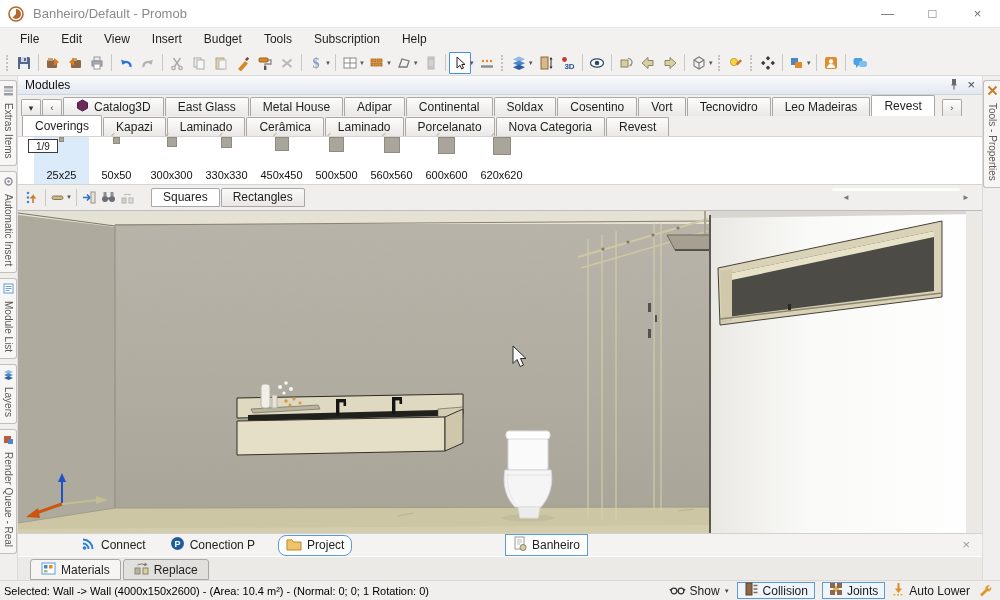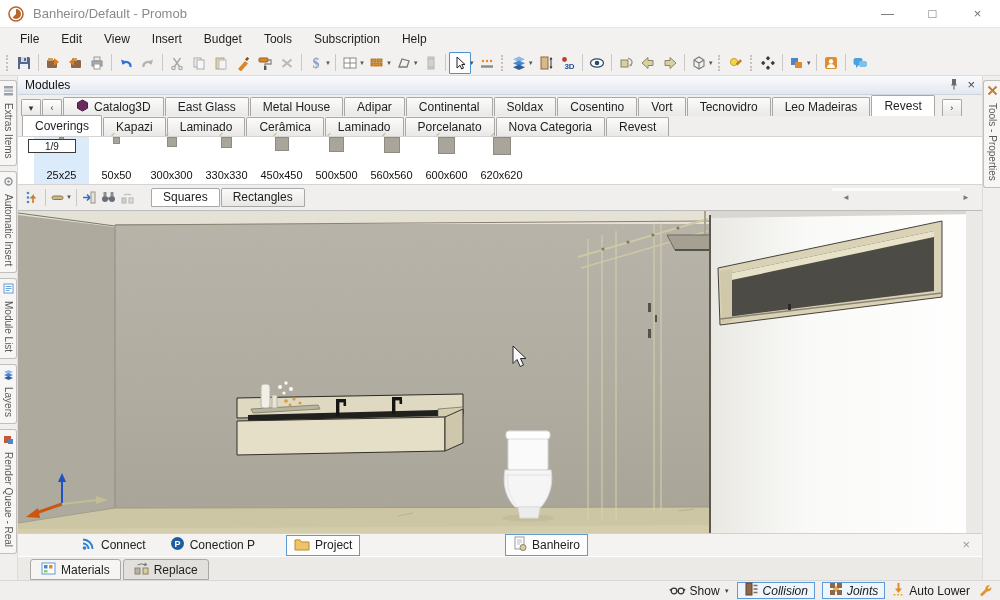--- a/index.html
+++ b/index.html
@@ -43,21 +43,21 @@
   .nav-btn { width:20px; height:17px; border:1px solid #a9a8a6; border-bottom:none; border-radius:2px 2px 0 0; background:linear-gradient(#fefefe,#e7e6e4); display:flex; align-items:center; justify-content:center; font-size:9px; color:#333; }
   .tab { display:inline-flex; align-items:center; gap:5px; padding:0 12px; height:19px; border:1px solid #a9a8a6; border-bottom:none; border-radius:2px 2px 0 0; background:linear-gradient(#fcfcfc,#e9e8e6); font-size:12px; color:#1f1f1f; white-space:nowrap; }
   .tab.active { background:#fff; height:21px; position:relative; z-index:2; }
   .cat2-row { height:21px; display:flex; align-items:flex-end; padding-left:4px; gap:1px; border-bottom:1px solid #d5d4d2; }
   .tiles { height:48px; background:#fff; border-bottom:1px solid #d5d4d2; position:relative; display:flex; padding-left:16px; }
   .tile { width:55px; display:flex; flex-direction:column; align-items:center; justify-content:space-between; padding-bottom:3px; gap:3px; }
   .tile.selected { background:#dcebf9; }
   .sq { background:#a9a59b; border:1px solid #8f8b82; position:relative; }
   .sq::before { content:""; position:absolute; left:-3px; top:-4px; width:4px; height:1px; background:#c8b97a; transform:rotate(-45deg); }
   .tile .lbl { font-size:11px; color:#111; }
-  .page-ind { position:absolute; left:10px; top:2px; border:1px solid #3a3a3a; background:#fff; font-size:10px; padding:0 16px; height:14px; line-height:13px; z-index:3; }
+  .page-ind { position:absolute; left:10px; top:2px; border:1px solid #3a3a3a; background:#fff; font-size:10px; padding:0 7px; height:14px; line-height:13px; z-index:3; }
   .shape-row { height:24px; background:#f0efed; display:flex; align-items:center; padding-left:5px; position:relative; }
   .mini-icon { width:19px; height:19px; display:flex; align-items:center; justify-content:center; }
   .shape-tab { height:19px; border:1px solid #a9a8a6; border-radius:2px 2px 0 0; background:linear-gradient(#fafafa,#e8e7e5); padding:0 11px; font-size:12px; display:flex; align-items:center; margin-left:1px; }
   .shape-tab.active { background:#fff; }
   .hscroll-track { position:absolute; right:22px; top:3px; width:128px; height:3px; background:#fbfbfa; border-radius:2px; }
   .hscroll-left { position:absolute; right:132px; top:8px; font-size:8px; color:#7d7c7a; }
   .hscroll-right { position:absolute; right:12px; top:8px; font-size:8px; color:#7d7c7a; }
 
   
   .viewport { position:absolute; left:18px; top:210px; width:964px; height:323px; background:#d8d6cf; border-top:1px solid #bcbbb9; }
@@ -71,21 +71,21 @@
 
   
   .mat-tabs { position:absolute; left:18px; top:556px; width:964px; height:24px; background:#eceae7; border-top:1px solid #fff; display:flex; align-items:flex-start; padding-left:12px; gap:2px; }
   .mat-tab { margin-top:2px; height:21px; border:1px solid #a9a8a6; border-radius:3px 3px 0 0; display:flex; align-items:center; gap:5px; padding:0 10px; font-size:12px; background:#e2e0dd; }
   .mat-tab.active { background:#f6f5f3; }
 
   
   .statusbar { position:absolute; left:0; top:580px; width:1000px; height:20px; background:#f0efed; border-top:1px solid #d8d7d5; display:flex; align-items:center; padding-left:4px; font-size:11px; color:#000; }
   .sb-right { margin-left:auto; display:flex; align-items:center; gap:7px; margin-right:8px; }
   .sb-item { display:flex; align-items:center; gap:4px; font-size:12px; color:#1a1a1a; }
-  .sb-boxed { border:1px solid #5e9bd4; background:#eef5fc; padding:0 6px; height:17px;font-style:italic; }
+  .sb-boxed { border:1px solid #5e9bd4; background:#eef5fc; padding:0 6px; height:17px; }
   .sb-dd { font-size:6px; color:#444; }
 </style>
 </head>
 <body>
 
 <div class="app">
 
   <div class="titlebar">
     <span class="logo">
       <svg width="16" height="16">
@@ -678,21 +678,21 @@
           </svg></span>
       <span>Connect</span>
     </div>
     <div class="doc-item" style="margin-left:10px;">
       <span><svg width="15" height="15">
             <circle cx="7.5" cy="7.5" r="6.5" fill="#1d5c9e"></circle>
             <text x="7.5" y="11" font-size="9" fill="#fff" text-anchor="middle" font-weight="bold">P</text>
           </svg></span>
       <span>Conection P</span>
     </div>
-    <div class="doc-item boxed" style="margin-left:24px;">
+    <div class="doc-item boxed" style="margin-left:16px;border-radius:8px;">
       <span><svg width="16" height="14">
             <path d="M1 3h5l1.5 2H15v8H1z" fill="#f0c36a" stroke="#b98a2a"></path>
             <rect x="2" y="2" width="4" height="2" fill="#e8b04a"></rect>
           </svg></span>
       <span>Project</span>
     </div>
     <div class="doc-item boxed" style="position:absolute; left:487px;">
       <span><svg width="14" height="15">
             <rect x="2" y="1" width="9" height="12" fill="#fff" stroke="#999"></rect>
             <path d="M4 4h5M4 6h5M4 8h3" stroke="#bbb"></path>
@@ -718,20 +718,21 @@
             <rect x="1" y="7" width="5" height="6" fill="#b9b2a0" stroke="#8a8578"></rect>
             <rect x="9" y="7" width="5" height="6" fill="#d9cf9e" stroke="#8a8468"></rect>
             <path d="M3.5 4a5.5 3 0 0 1 8 0" stroke="#777" fill="none"></path>
             <path d="M11 1.5l2.6 2.6-3.8 1z" fill="#777"></path>
           </svg></span>
       <span>Replace</span>
     </div>
   </div>
 
   <div class="statusbar">
+    <span>Selected: Wall -&gt; Wall (4000x150x2600) - (Area: 10.4 m²) - (Normal: 0; 0; 1 Rotation: 0)</span>
     <div class="sb-right">
       <span class="sb-item">
         <span><svg width="17" height="13">
               <g stroke="#333" fill="none" stroke-width="1.2">
                 <circle cx="5" cy="8" r="2.8"></circle>
                 <circle cx="12" cy="8" r="2.8"></circle>
                 <path d="M7.8 8h1.4M2.2 7.5L.8 6.2M14.8 7.5l1.4-1.3"></path>
               </g>
             </svg></span>
         <span>Show</span>

